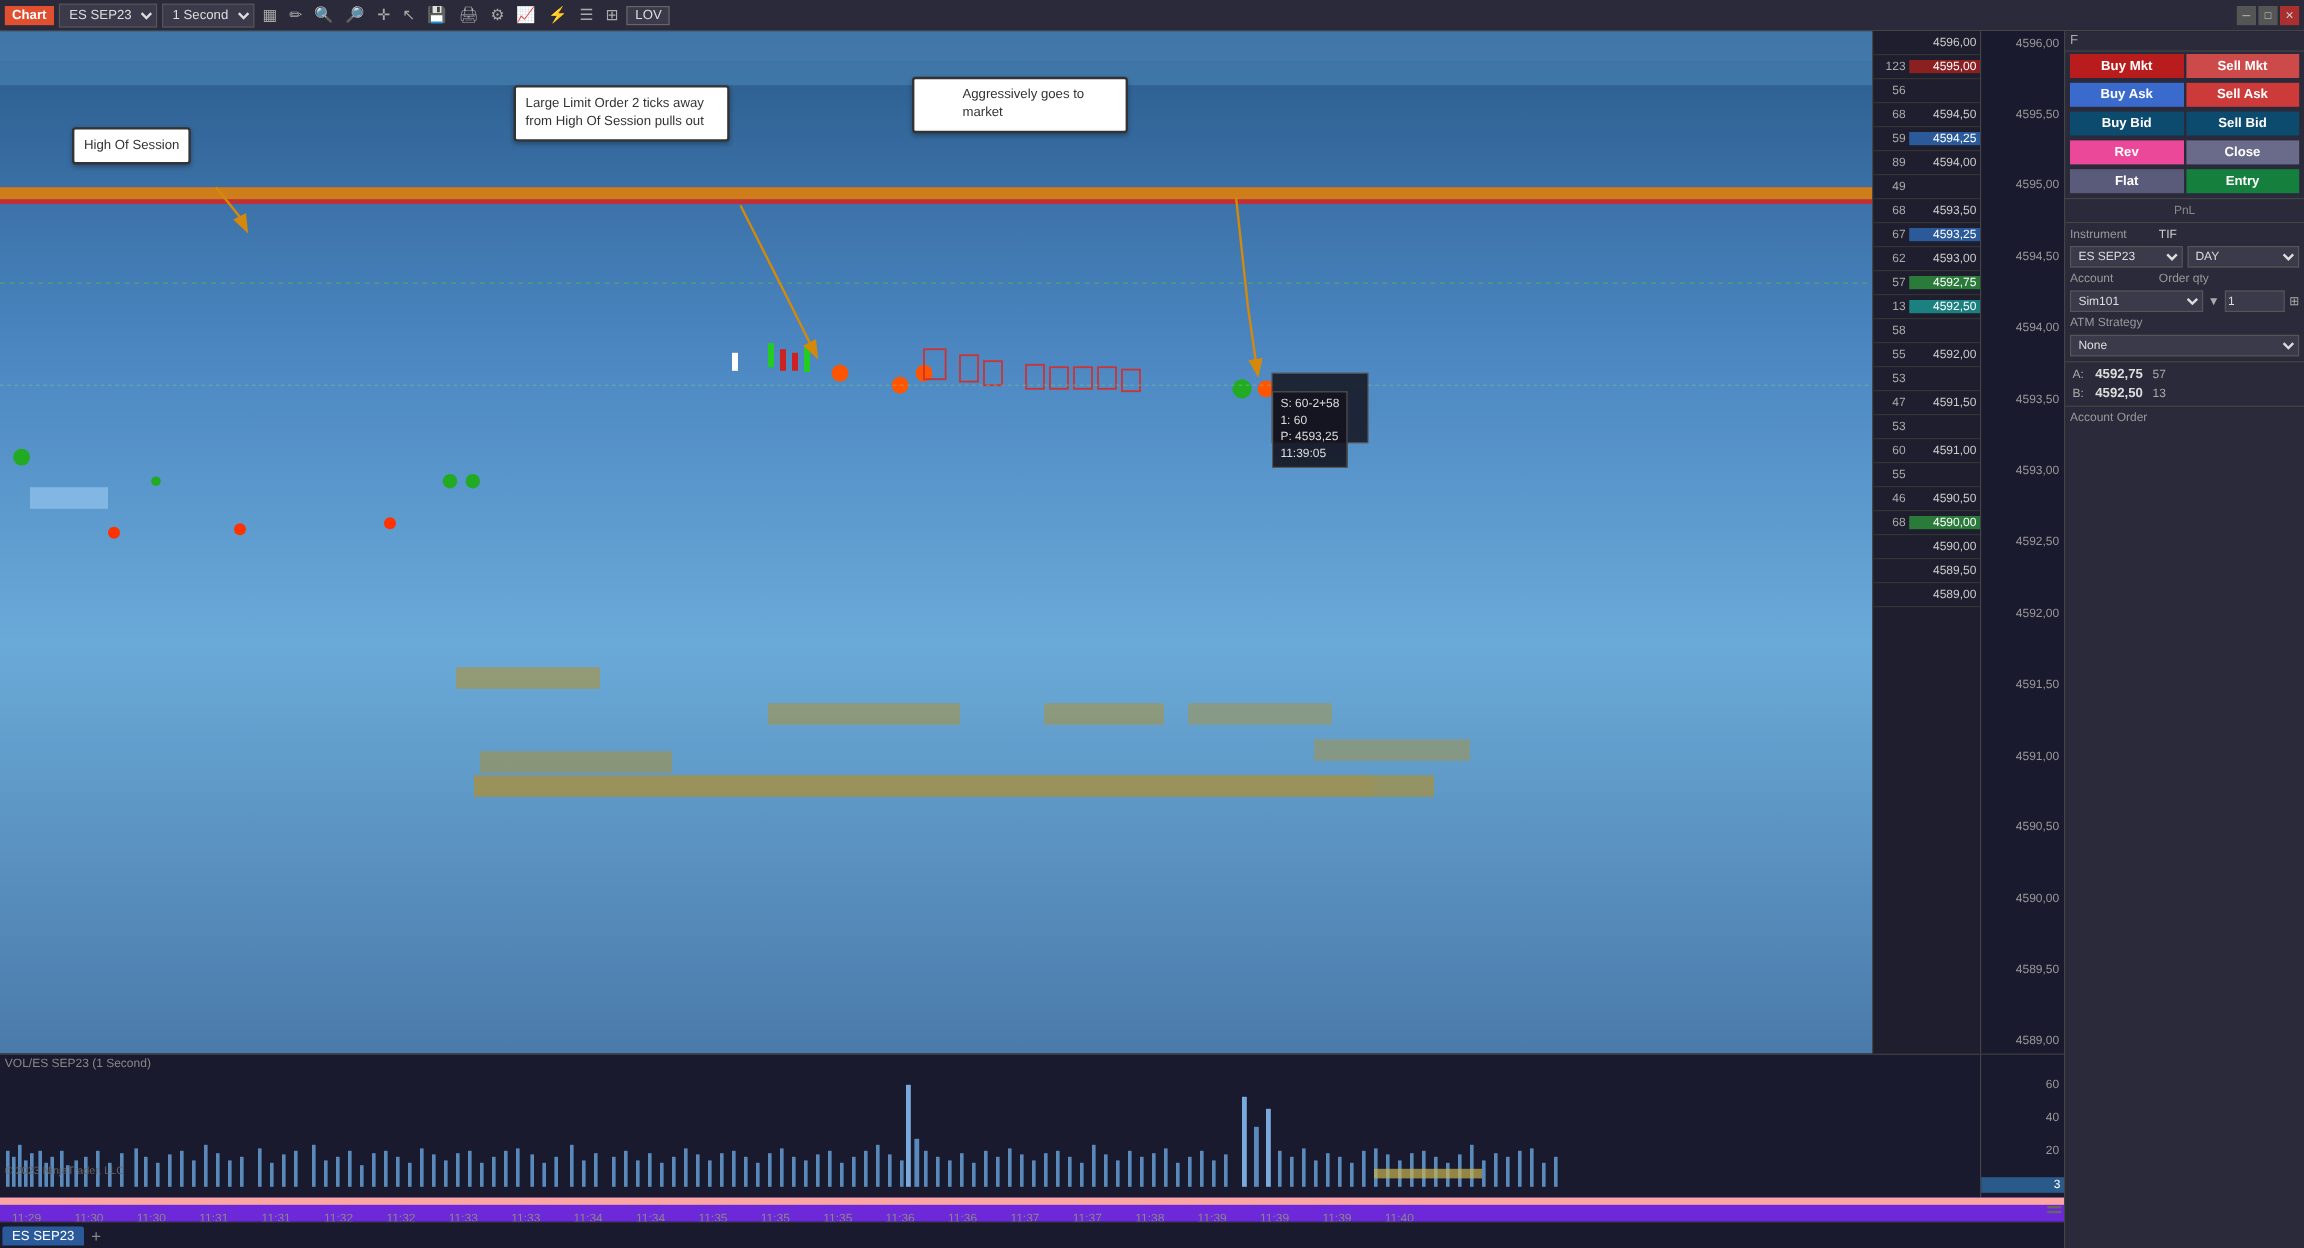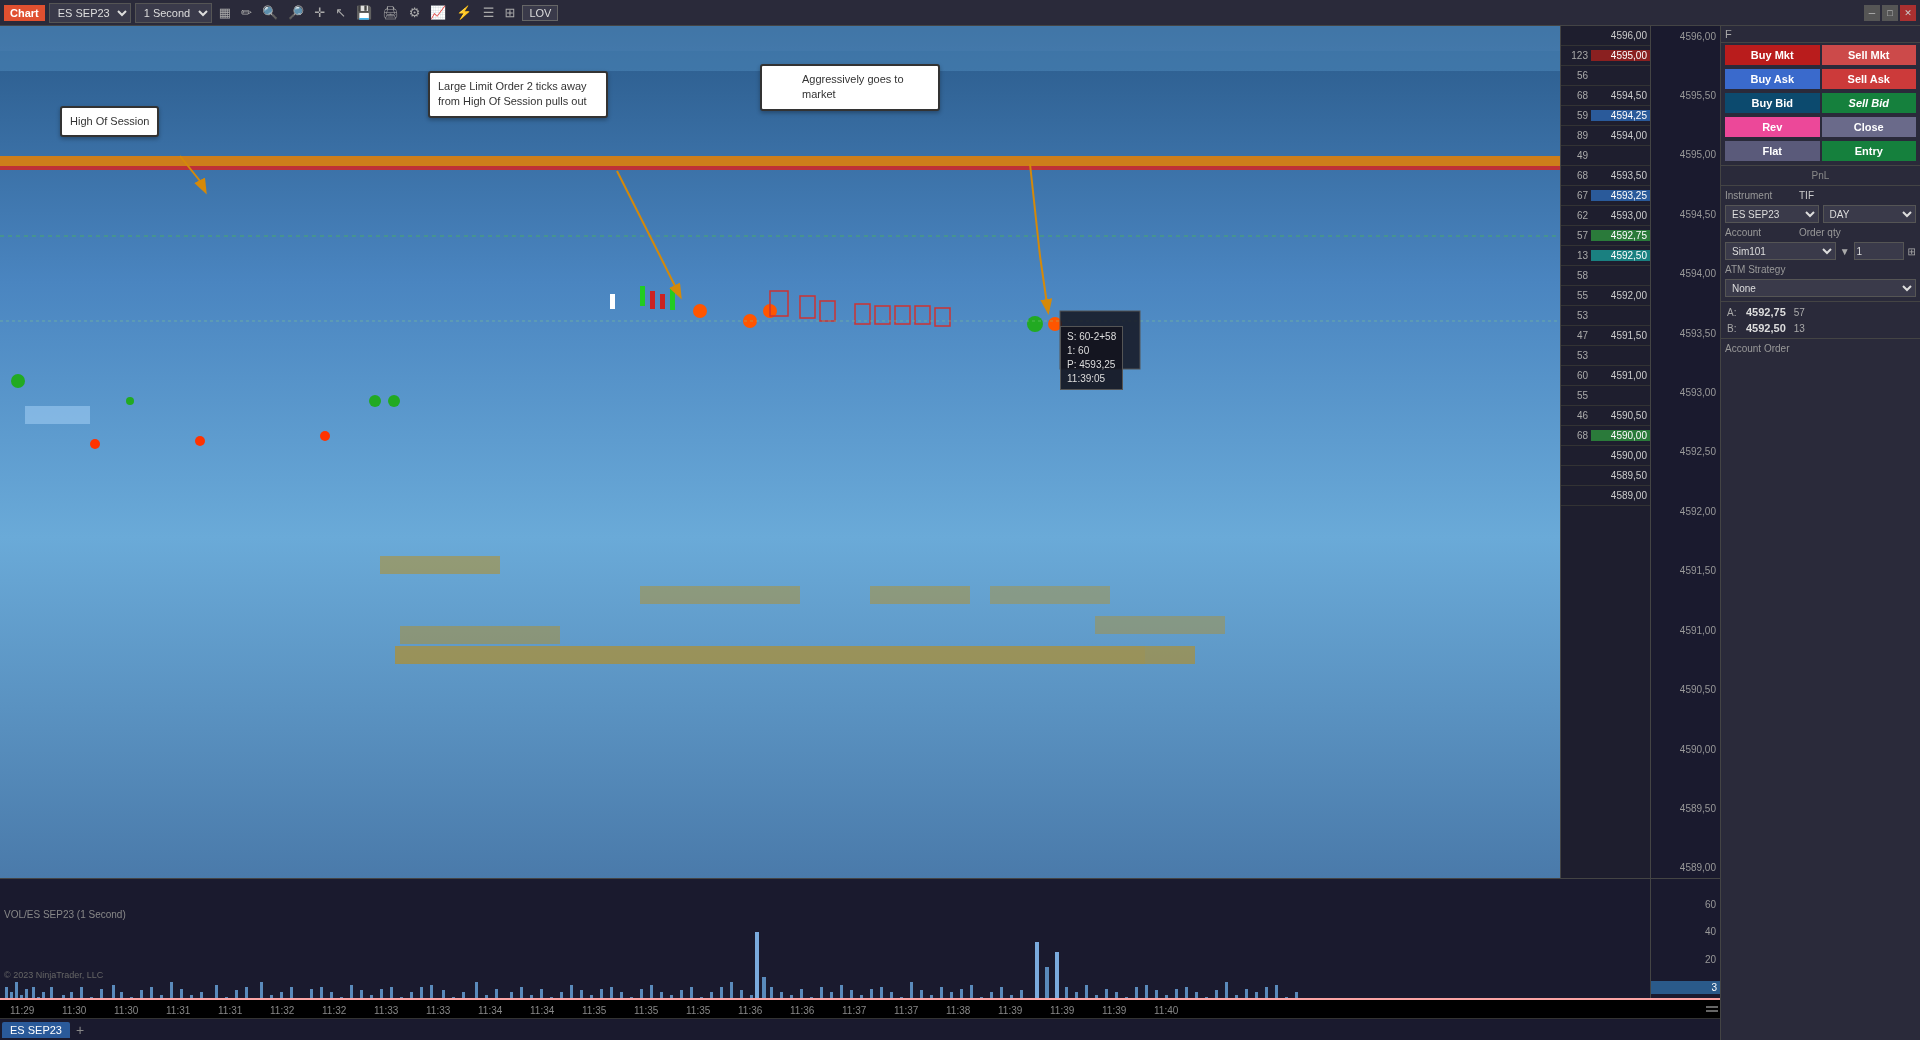--- a/index.html
+++ b/index.html
@@ -61,21 +61,21 @@
       display: flex; gap: 2px; padding: 2px 4px;
     }
     .panel-btn {
       flex: 1; padding: 4px 2px; font-size: 11px; font-weight: bold; cursor: pointer; border: none; text-align: center;
     }
     .btn-buy-mkt { background: #b91c1c; color: white; }
     .btn-sell-mkt { background: #cc4a4a; color: white; }
     .btn-buy-ask { background: #3a6acc; color: white; }
     .btn-sell-ask { background: #cc3a3a; color: white; }
     .btn-buy-bid { background: #0c4a6e; color: white; }
-    .btn-sell-bid { background: #15803d; color: white; font-style: italic; }
+    .btn-sell-bid { background: #0c4a6e; color: white; }
     .btn-rev { background: #ec4899; color: white; }
     .btn-close { background: #6a6a8a; color: white; }
     .btn-flat { background: #5a5a7a; color: white; }
     .btn-entry { background: #15803d; color: white; }
 
     .panel-divider { height: 1px; background: #444; margin: 2px 0; }
     .panel-pnl { text-align: center; color: #888; font-size: 10px; padding: 2px; }
 
     .field-row { display: flex; align-items: center; padding: 2px 4px; gap: 4px; }
     .field-label { color: #999; font-size: 10px; width: 70px; }
@@ -88,21 +88,21 @@
 
     .ask-bid-row { display: flex; align-items: center; padding: 2px 6px; gap: 4px; }
     .ask-label { color: #aaa; font-size: 10px; width: 15px; }
     .ask-price { color: #ddd; font-size: 11px; font-weight: bold; }
     .ask-size { color: #aaa; font-size: 10px; margin-left: 4px; }
 
     
     #volume-area {
       height: 120px; background: #1a1a2e; border-top: 1px solid #444; position: relative; display: flex;
     }
-    #volume-chart { flex: 1; position: relative; overflow: hidden; margin-top: 28px; }
+    #volume-chart { flex: 1; position: relative; overflow: hidden; }
     .vol-label { position: absolute; top: 2px; left: 4px; color: #888; font-size: 10px; }
     .vol-copyright { position: absolute; bottom: 18px; left: 4px; color: #666; font-size: 9px; }
 
     
     #time-axis {
       height: 20px; background: #1a1a2e; border-top: 1px solid #444; display: flex; align-items: center;
       padding: 0 0 0 0; position: relative;
     }
 
     
@@ -568,21 +568,21 @@
       </div>
 
       <div id="vol-right-scale" style="width:70px;background:#1a1a2e;border-left:1px solid #444;display:flex;flex-direction:column;justify-content:space-between;padding:20px 0 4px 0;">
         <div class="vol-scale-label">60</div>
         <div class="vol-scale-label">40</div>
         <div class="vol-scale-label">20</div>
         <div class="vol-scale-label" style="background:#2a5a8a;color:white;padding:1px 3px;text-align:right;">3</div>
       </div>
     </div>
 
-    <div id="time-axis" style="height:20px;background:#000000;border-top:2px solid #fca5a5;display:flex;align-items:center;position:relative;overflow:hidden;">
+    <div id="time-axis" style="height:20px;background:#6d28d9;border-top:6px solid #fca5a5;display:flex;align-items:center;position:relative;overflow:hidden;">
       <svg style="position:absolute;top:0;left:0;width:calc(100% - 160px);height:100%;">
         <text x="10" y="14" fill="#888" font-size="10">11:29</text>
         <text x="62" y="14" fill="#888" font-size="10">11:30</text>
         <text x="114" y="14" fill="#888" font-size="10">11:30</text>
         <text x="166" y="14" fill="#888" font-size="10">11:31</text>
         <text x="218" y="14" fill="#888" font-size="10">11:31</text>
         <text x="270" y="14" fill="#888" font-size="10">11:32</text>
         <text x="322" y="14" fill="#888" font-size="10">11:32</text>
         <text x="374" y="14" fill="#888" font-size="10">11:33</text>
         <text x="426" y="14" fill="#888" font-size="10">11:33</text>

